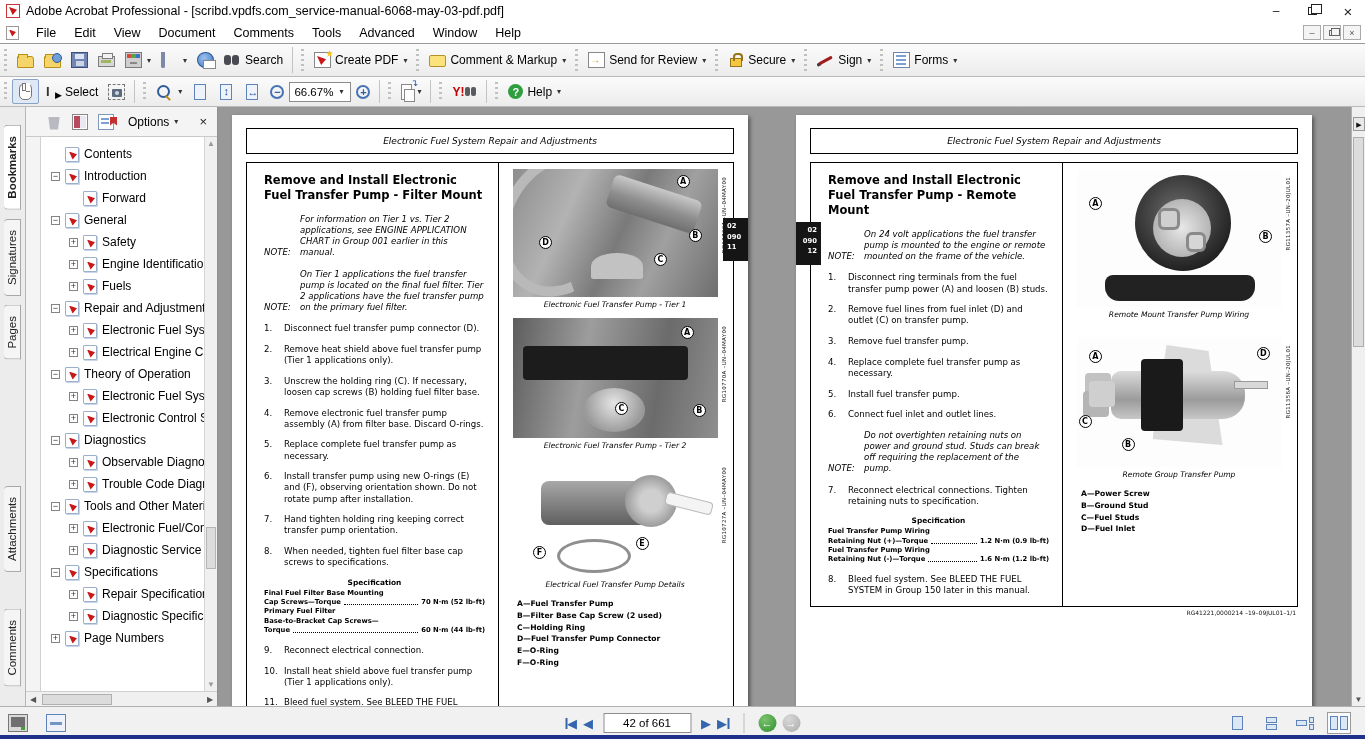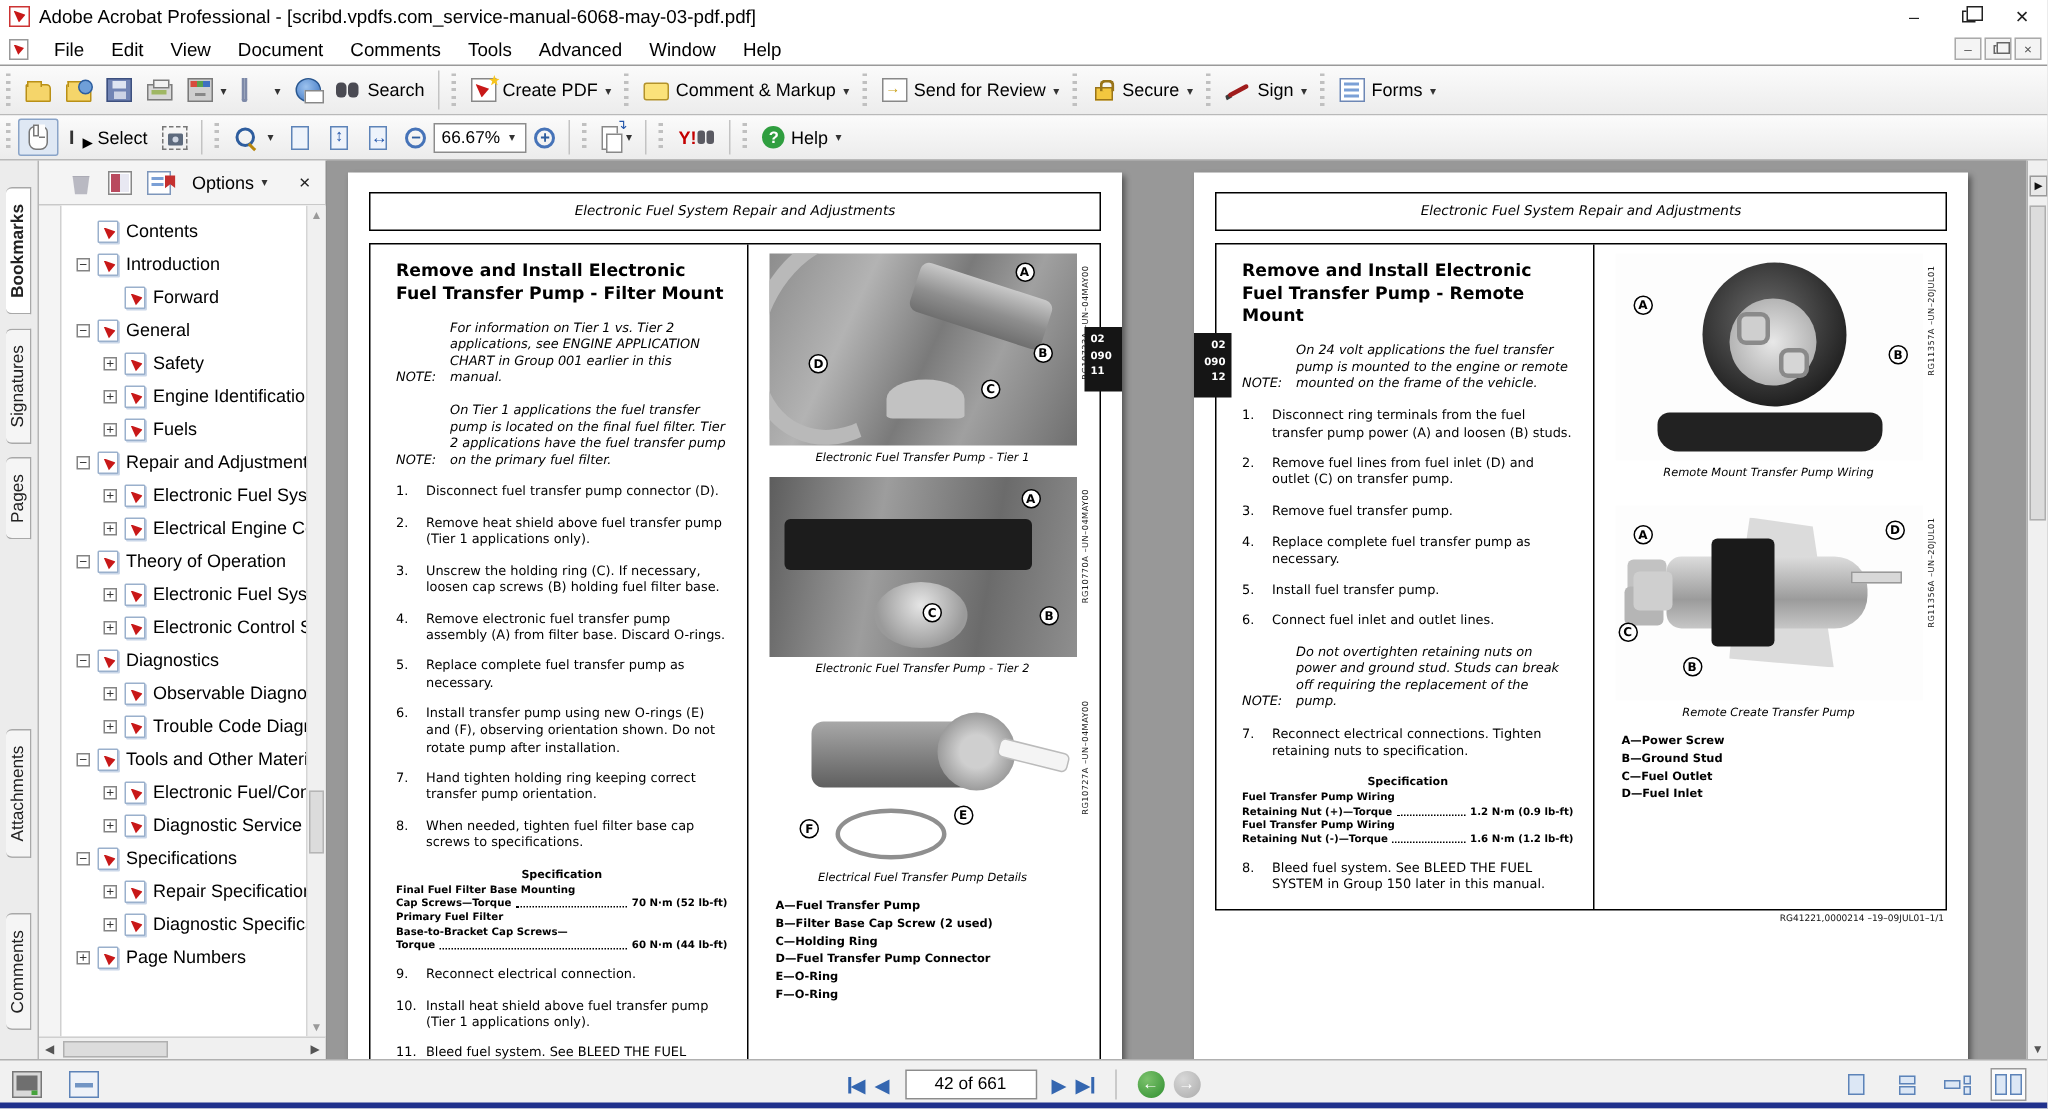--- a/index.html
+++ b/index.html
@@ -756,26 +756,26 @@
                   <div class="tube"></div>
                   <div class="band"></div>
                   <div class="studs"></div>
                   <div class="outlet"></div>
                 <span class="callout" style="left:6%;top:10%;">A</span>
                 <span class="callout" style="left:1%;top:60%;">C</span>
                 <span class="callout" style="left:22%;top:78%;">B</span>
                 <span class="callout" style="left:88%;top:8%;">D</span>
               </div>
               <span class="fig-code">RG11356A  –UN–20JUL01</span>
-              <div class="fig-cap">Remote Create Transfer Pump</div>
+              <div class="fig-cap">Remote Group Transfer Pump</div>
             </div>
             <div class="legend">
               <div>A—Power Screw</div>
               <div>B—Ground Stud</div>
-              <div>C—Fuel Outlet</div>
+              <div>C—Fuel Studs</div>
               <div>D—Fuel Inlet</div>
             </div>
           </div>
         </div>
         <div class="pfooter">RG41221,0000214  –19–09JUL01–1/1</div>
       </div>
     </div>
 
     <div class="vscroll">
       <span class="toggle">▶</span>

